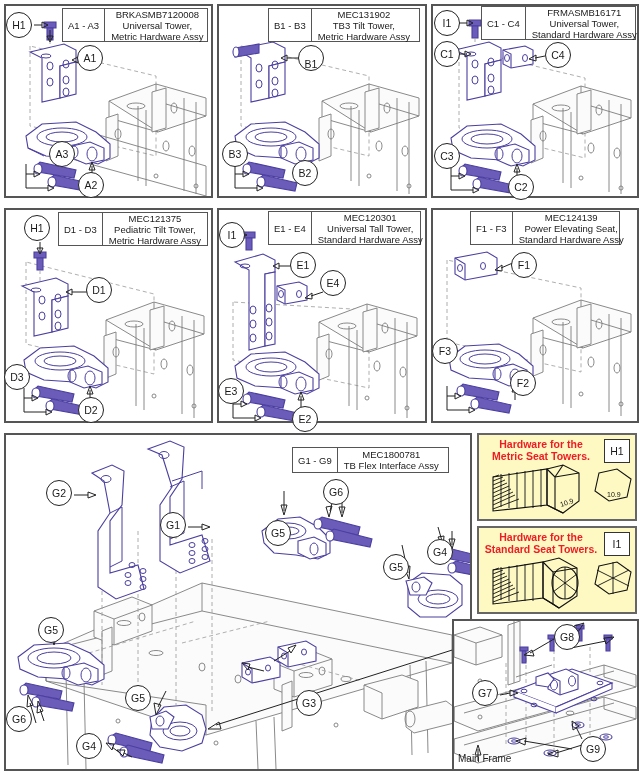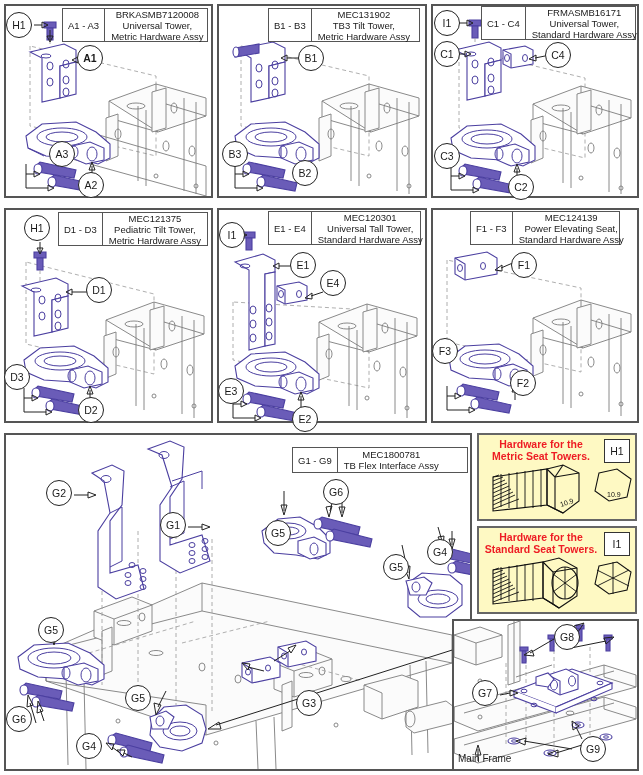--- a/index.html
+++ b/index.html
@@ -172,21 +172,21 @@
   <div class="tb-range">A1 - A3</div>
   <div class="tb-desc">
     <span>BRKASMB7120008</span>
     <span>Universal Tower,</span>
     <span>Metric Hardware Assy</span>
   </div>
 </div>
 <div class="callout" style="left:6px;top:12px;">
     <span>H1</span>
   </div>
-<div class="callout" style="left:77px;top:45px;font-weight:bold;">
+<div class="callout" style="left:77px;top:45px;">
     <span>A1</span>
   </div>
 <div class="callout" style="left:5px;top:141px;margin-left:44px;">
     <span>A3</span>
   </div>
 <div class="callout" style="left:78px;top:172px;">
     <span>A2</span>
   </div>
 
 <div class="panel" style="left:217px;top:4px;width:210px;height:194px;">
@@ -251,21 +251,21 @@
   </svg>
 </div>
 <div class="titleblock" style="left:268px;top:8px;width:152px;height:34px;">
   <div class="tb-range">B1 - B3</div>
   <div class="tb-desc">
     <span>MEC131902</span>
     <span>TB3 Tilt Tower,</span>
     <span>Metric Hardware Assy</span>
   </div>
 </div>
-<div class="callout" style="left:298px;top:45px;">
+<div class="callout" style="left:298px;top:45px;align-items:flex-end;">
     <span>B1</span>
   </div>
 <div class="callout" style="left:222px;top:141px;">
     <span>B3</span>
   </div>
 <div class="callout" style="left:292px;top:160px;">
     <span>B2</span>
   </div>
 
 <div class="panel" style="left:431px;top:4px;width:208px;height:194px;">
@@ -855,21 +855,21 @@
       <path class="ln" d="M258 236 L242 232"></path>
         <path class="ln" d="M244 229 L236 228 L242 235 Z" fill="#222"></path>
       <path class="ln" d="M268 226 L284 216"></path>
         <path class="ln" d="M282 213 L290 210 L285 218 Z" fill="#222"></path>
 
       <path class="ln" d="M462 210 L210 290"></path>
         <path class="ln" d="M213 287 L202 294 L215 294 Z" fill="#222"></path>
     </g>
   </svg>
 </div>
-<div class="titleblock" style="left:292px;top:447px;width:176px;height:26px;">
+<div class="titleblock" style="left:292px;top:447px;width:157px;height:26px;">
   <div class="tb-range">G1 - G9</div>
   <div class="tb-desc">
     <span>MEC1800781</span>
     <span>TB Flex Interface Assy</span>
   </div>
 </div>
 <div class="callout" style="left:46px;top:480px;">
     <span>G2</span>
   </div>
 <div class="callout" style="left:160px;top:512px;">

